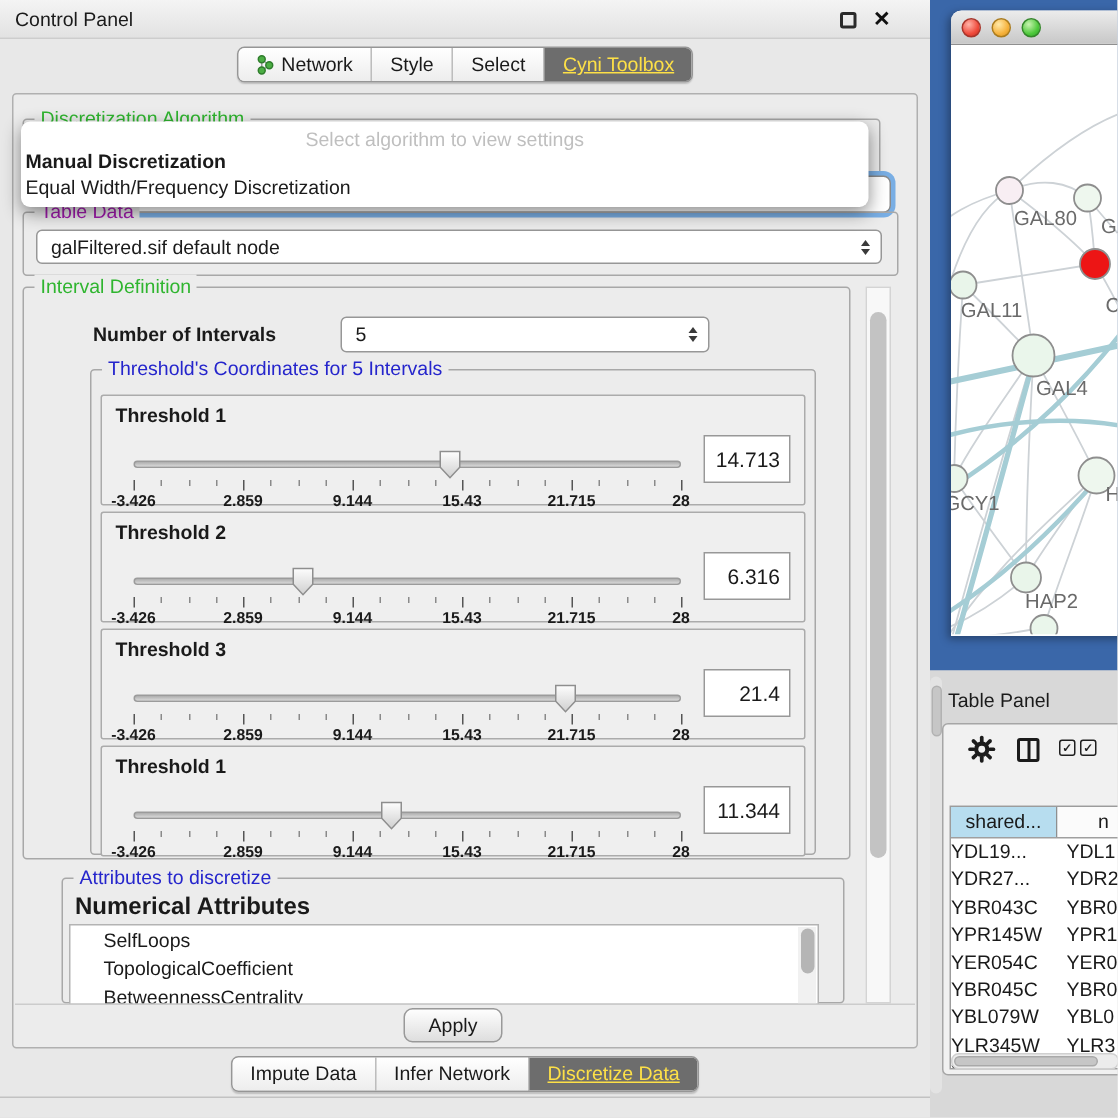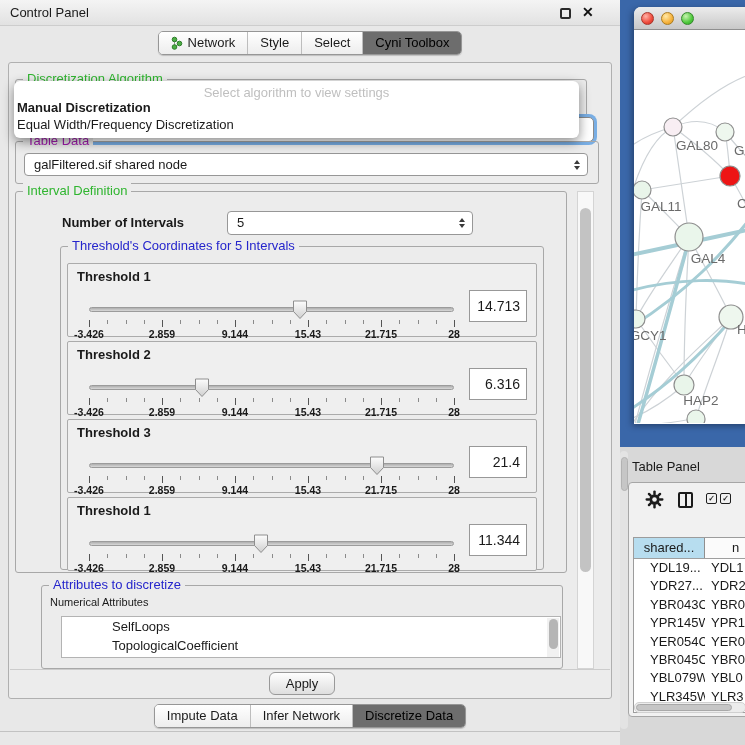--- a/index.html
+++ b/index.html
@@ -12,21 +12,21 @@
   #cp-title{position:absolute;left:10px;top:0;line-height:25px;font-size:13px;}
   #float-icon{position:absolute;left:560px;top:8px;width:11px;height:11px;border:2px solid #2a2a2a;border-radius:2px;}
   #close-icon{position:absolute;left:582px;top:4px;font-size:14px;font-weight:bold;color:#111;}
 
   .tabrow{position:absolute;left:0;width:620px;display:flex;justify-content:center;}
   #top-tabs{top:31px;}
   #bottom-tabs{top:704px;}
   .tabgroup{display:inline-flex;border:1px solid #969696;border-radius:5px;overflow:hidden;box-shadow:0 1px 1px rgba(0,0,0,0.18);}
   .tab{display:flex;align-items:center;gap:5px;padding:3px 12px 4px 12px;font-size:13px;background:linear-gradient(#ffffff,#ededed);border-left:1px solid #bdbdbd;white-space:nowrap;}
   .tab:first-child{border-left:none;}
-  .tab.selected{background:#6d6d6d;color:#000000;}
+  .tab.selected{background:#6d6d6d;color:#fde047;text-decoration:underline;}
   .tabicon{display:inline-flex;}
 
   #main-panel{position:absolute;left:8px;top:62px;width:604px;height:637px;background:#ececec;border:1px solid #b0b0b0;border-radius:3px;}
   #cp-bottom-line{position:absolute;left:0;top:731px;width:620px;border-top:1px solid #c2c2c2;}
 
   .group{position:absolute;border:1px solid #a8a8a8;border-radius:3px;}
   .legend{position:absolute;top:-9px;left:7px;background:#ececec;padding:0 4px;font-size:13px;white-space:nowrap;}
   .legend.green{color:#2fb52f;}
   .legend.blue{color:#2525cc;}
   .legend.dark{color:#a21caf;}
@@ -57,22 +57,22 @@
   .th-slider{position:absolute;left:21px;top:36px;width:365px;height:38px;}
   .th-track{position:absolute;left:0;top:7px;width:365px;height:5px;border-radius:3px;background:linear-gradient(#aeaeae,#d8d8d8);border:1px solid #9b9b9b;}
   .th-thumb{position:absolute;top:0;}
   .tick{position:absolute;width:1px;}
   .tick.major{top:20px;height:7px;background:#555;}
   .tick.minor{top:20px;height:4px;background:#8a8a8a;}
   .tick-label{position:absolute;top:28px;transform:translateX(-50%);font-size:10.5px;font-weight:bold;white-space:nowrap;}
   .th-value{position:absolute;right:9px;top:26px;width:58px;height:32px;background:#fff;border:1px solid #989898;font-size:14px;text-align:right;line-height:30px;padding-right:6px;}
 
   #attrs-group{left:32px;top:522px;width:522px;height:84px;}
-  #attr-label{position:absolute;left:8px;top:10px;font-size:11px;font-weight:normal;text-align:right;}
-  #attr-list{position:absolute;left:19px;top:30px;width:500px;height:42px;background:#fff;border:1px solid #b3b3b3;overflow:hidden;padding-left:28px;}
+  #attr-label{position:absolute;left:8px;top:10px;font-size:16px;font-weight:bold;text-align:right;}
+  #attr-list{position:absolute;left:4px;top:30px;width:500px;height:54px;background:#fff;border:1px solid #b3b3b3;overflow:hidden;}
   .attr-item{padding-left:22px;font-size:13px;height:19px;line-height:19px;white-space:nowrap;}
   #attr-scroll{position:absolute;right:1px;top:1px;width:12px;height:52px;background:#f1f1f1;}
   #attr-thumb{position:absolute;left:1.5px;top:1px;width:9px;height:30px;background:#b5b5b5;border-radius:5px;}
 
   #main-scrollbar{position:absolute;left:568px;top:128px;width:17px;height:478px;background:#f8f8f8;border:1px solid #d4d4d4;}
   #main-scroll-thumb{position:absolute;left:2px;top:16px;width:11px;height:364px;background:#c3c3c3;border-radius:6px;}
   #apply-sep{position:absolute;left:1px;top:606px;width:600px;border-top:1px solid #cccccc;}
   #apply-btn{position:absolute;left:260px;top:609px;width:66px;height:23px;border:1px solid #999;border-radius:6px;background:linear-gradient(#fefefe,#dedede);font-size:13px;text-align:center;line-height:21px;}
 
   
@@ -94,21 +94,21 @@
   #tp-gear{position:absolute;left:16px;top:7px;}
   #tp-colicon{position:absolute;left:49px;top:9px;width:15px;height:16px;border:2px solid #1b1b1b;border-radius:2px;}
   #tp-colicon i{position:absolute;left:50%;top:0;width:2px;height:100%;background:#1b1b1b;transform:translateX(-50%);}
   #tp-checks{position:absolute;left:77px;top:10px;display:flex;gap:3px;}
   .cb{width:11px;height:11px;border:1.5px solid #1f1f1f;border-radius:2px;display:inline-flex;align-items:center;justify-content:center;font-size:8px;font-weight:bold;color:#1f1f1f;}
   #tp-table{position:absolute;left:4px;top:54px;width:119px;height:176px;background:#fff;border:1px solid #9c9c9c;overflow:hidden;}
   .tp-header{display:flex;height:21px;border-bottom:1px solid #9f9f9f;}
   .tp-h1{width:71px;background:#b7ddef;border-right:1px solid #8f8f8f;text-align:center;line-height:20px;font-size:13px;}
   .tp-h2{flex:1;background:#fbfbfb;line-height:20px;font-size:13px;padding-left:27px;}
   .tp-row{display:flex;height:18.4px;font-size:13px;line-height:18.4px;}
-  .tp-c1{width:71px;padding-left:16px;white-space:nowrap;overflow:hidden;}
+  .tp-c1{width:71px;padding-left:0;white-space:nowrap;overflow:hidden;}
   .tp-c2{flex:1;padding-left:6px;white-space:nowrap;overflow:hidden;}
   #tp-hscroll{position:absolute;left:5px;top:219px;width:112px;height:11px;background:#ececec;border:1px solid #d0d0d0;border-radius:5px;}
   #tp-hthumb{position:absolute;left:1px;top:1px;width:96px;height:7px;background:#c6c6c6;border:1px solid #a9a9a9;border-radius:4px;}
 </style>
 </head>
 <body>
 
 <svg width="0" height="0" style="position:absolute">
   <defs>
     <linearGradient id="thumbgrad" x1="0" y1="0" x2="0" y2="1">
@@ -159,21 +159,21 @@
 
     <div id="algo-popup">
       <div id="popup-hint">Select algorithm to view settings</div>
     <div class="popup-opt b" style="top: 19px;">Manual Discretization</div>
         <div class="popup-opt" style="top: 36px;">Equal Width/Frequency Discretization</div>
       </div>
 
     <div id="tabledata-group" class="group">
       <div class="legend dark">Table Data</div>
       <div id="tabledata-combo" class="combo">
-        <span class="val">galFiltered.sif shared node</span>
+        <span class="val">galFiltered.sif default node</span>
         <span class="spin">
             <i class="up"></i>
             <i class="dn"></i>
           </span>
       </div>
     </div>
 
     <div id="interval-group" class="group">
       <div class="legend green">Interval Definition</div>
       <div id="num-int-label">Number of Intervals</div>

